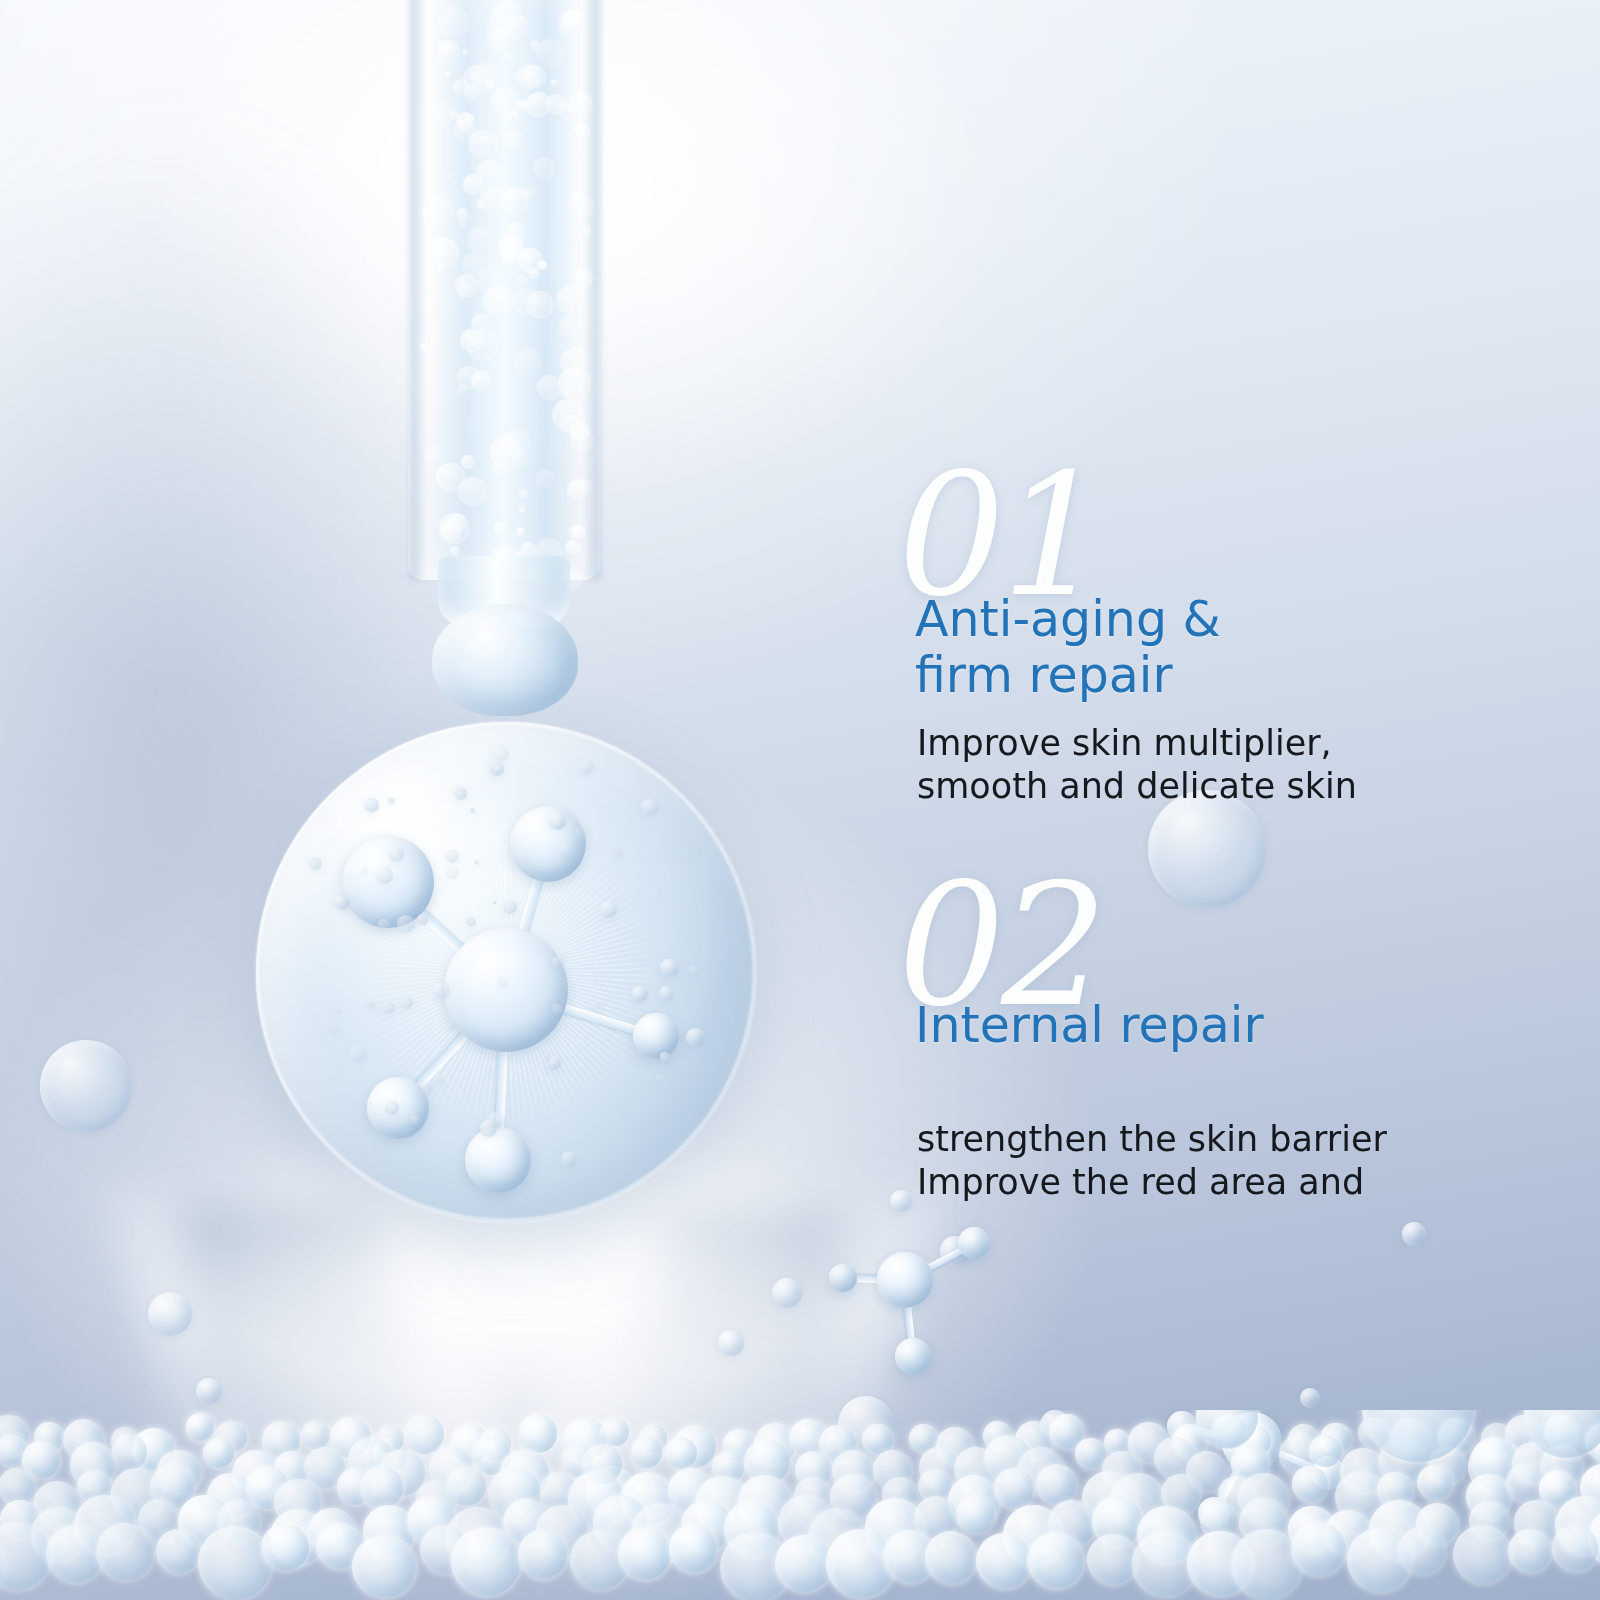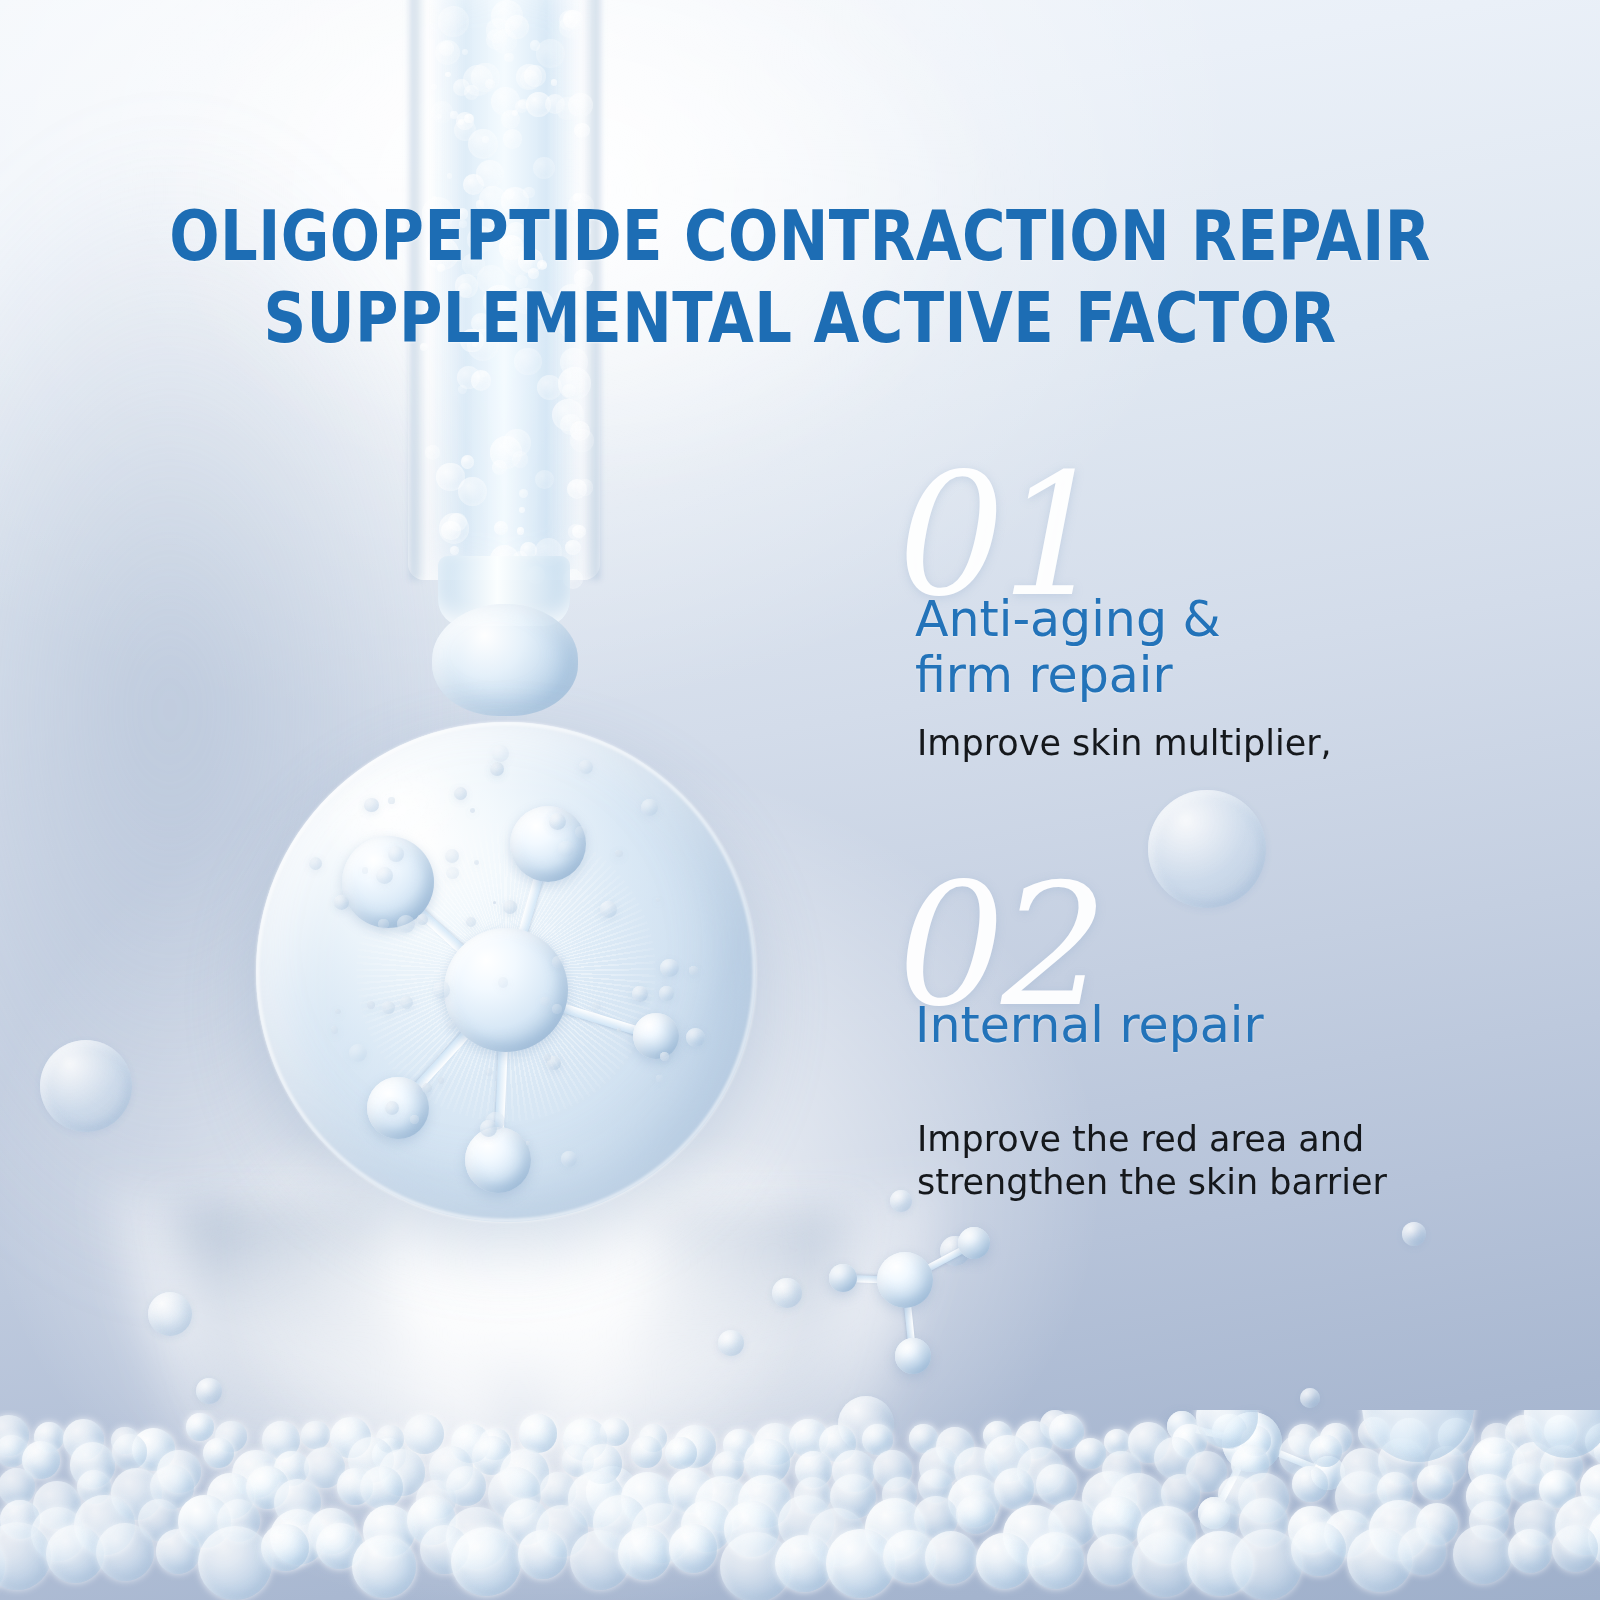--- a/index.html
+++ b/index.html
@@ -613,40 +613,37 @@
       <div class="fb" style="left: 1437.58px; top: 8.0247px; width: 36.5836px; height: 36.5836px; opacity: 0.76; z-index: 6;"></div>
       <div class="fb" style="left: 1481.29px; top: 12.9875px; width: 31.3439px; height: 31.3439px; opacity: 0.73; z-index: 6;"></div>
       <div class="fb" style="left: 1504.71px; top: 4.96497px; width: 36.8624px; height: 36.8624px; opacity: 0.84; z-index: 6;"></div>
       <div class="fb" style="left: 1543.76px; top: 4.71411px; width: 32.8356px; height: 32.8356px; opacity: 0.92; z-index: 6;"></div>
       <div class="fb" style="left: 1585.32px; top: 13.1664px; width: 37.0783px; height: 37.0783px; opacity: 0.88; z-index: 6;"></div>
       <div class="fb" style="left: 1362px; top: -60px; width: 112px; height: 112px; opacity: 0.95; z-index: 20;"></div>
       <div class="fb" style="left: 1524px; top: -38px; width: 86px; height: 86px; opacity: 0.95; z-index: 20;"></div>
       <div class="fb" style="left: 1196px; top: -24px; width: 62px; height: 62px; opacity: 0.95; z-index: 20;"></div>
     </div>
 
-  <h1 class="title">
-    <span>OLIGOPEPTIDE CONTRACTION REPAIR</span>
-    <span>SUPPLEMENTAL ACTIVE FACTOR</span>
-  </h1>
 
   <div class="feature">
     <div class="f-num" style="left:898px;top:452px;">01</div>
     <div class="f-head" style="left:915px;top:592px;">
       <span>Anti-aging &amp;</span>
       <span>firm repair</span>
     </div>
     <div class="f-body" style="left:917px;top:722px;">
       <span>Improve skin multiplier,</span>
+      <span>smooth and delicate skin</span>
     </div>
   </div>
 
   <div class="feature">
     <div class="f-num" style="left:898px;top:862px;">02</div>
     <div class="f-head" style="left:915px;top:998px;">
       <span>Internal repair</span>
     </div>
     <div class="f-body" style="left:917px;top:1118px;">
+      <span>strengthen the skin barrier</span>
       <span>Improve the red area and</span>
-      <span>strengthen the skin barrier</span>
     </div>
   </div>
 
 </div>
 
 </body></html>

